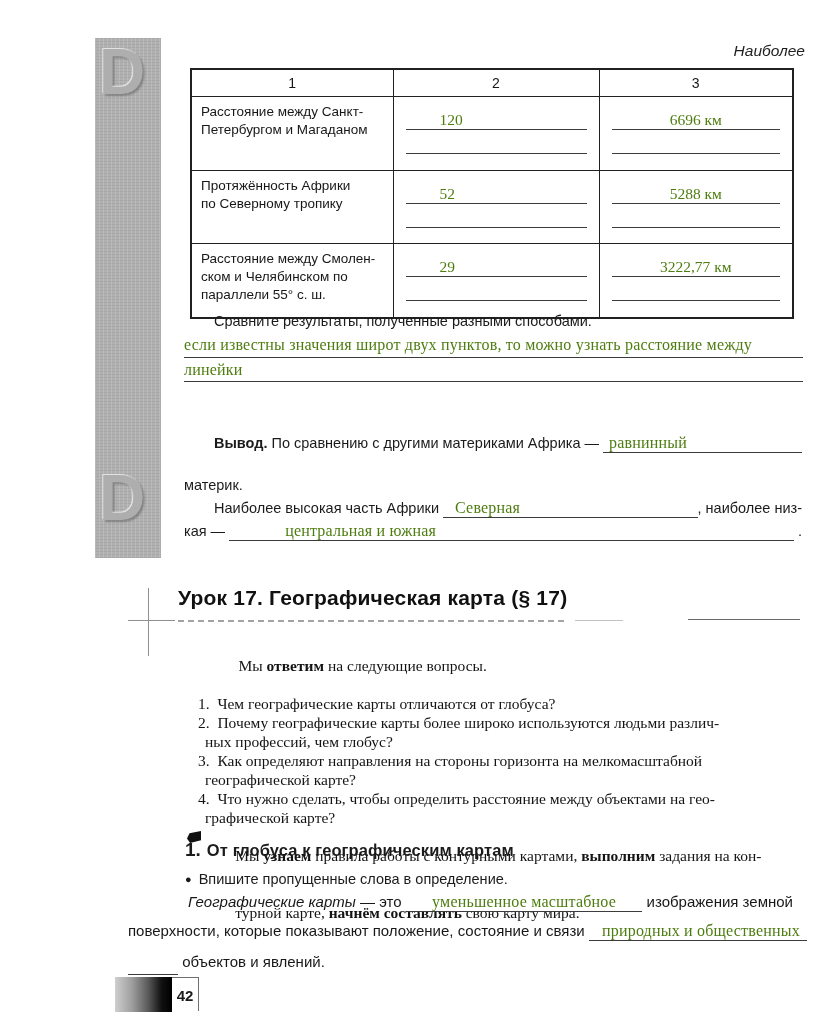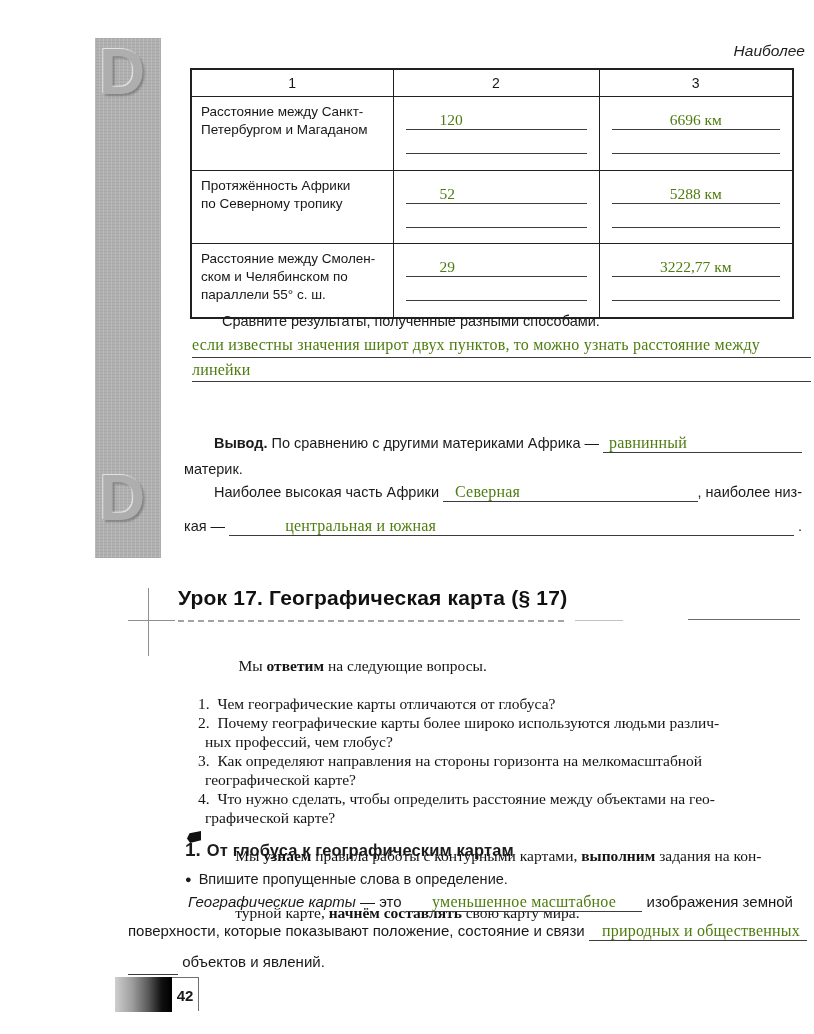--- a/index.html
+++ b/index.html
@@ -42,40 +42,40 @@
   td.cv{vertical-align:top;padding:0;}
   tr.r1 td{height:67px;} tr.r2 td{height:66px;} tr.r3 td{height:67px;}
   .vline{margin:0 12px;border-bottom:1px solid #3c3c3c;}
   .vline1{height:29px;margin-top:3px;display:flex;align-items:flex-end;}
   .vline2{height:23px;}
   .cellval{font-size:15.5px;line-height:1.1;padding-bottom:1px;}
   .left-val{padding-left:34px;}
   .center-val{margin:0 auto;}
   .hw{font-family:"Liberation Serif","DejaVu Serif",serif;color:#4d7c0f;}
   
-  .compare{position:absolute;left:192px;top:313px;width:619px;}
+  .compare{position:absolute;left:184px;top:313px;width:619px;}
   .cmp-prompt{font-size:14.5px;padding-left:30px;margin-bottom:4px;}
   .cmp-line{
     height:23.5px;border-bottom:1px solid #3c3c3c;
     font-size:16px;line-height:23px;letter-spacing:.2px;
   }
   
   .relief{position:absolute;left:184px;top:420px;width:618px;font-size:14.5px;}
   .bullet{display:inline-block;font-size:11px;vertical-align:1px;margin-right:7px;}
   .r-task{padding-left:30px;}
   .fillline{display:flex;align-items:baseline;}
   .fill{
     flex:1;border-bottom:1px solid #3c3c3c;white-space:nowrap;
     font-size:16px;letter-spacing:.2px;
   }
   .pre{white-space:pre;}
   .vyvod{margin-top:14px;padding-left:30px;}
-  .materik{margin-top:8px;height:21px;}
+  .materik{margin-top:24px;height:21px;}
   .high{margin-top:1px;padding-left:30px;}
-  .low{margin-top:15px;}
+  .low{margin-top:4px;}
   .pad6{padding-left:6px;} .pad12{padding-left:12px;} .pad56{padding-left:56px;}
   
   .lesson-title{
     position:absolute;left:178px;top:586px;
     font-size:21px;font-weight:bold;letter-spacing:.2px;color:#111;
   }
   .rule{position:absolute;height:0;}
   .rule-v{position:absolute;left:148px;top:588px;width:1px;height:68px;background:#8f8f8f;}
   .rule-a{left:128px;top:620px;width:47px;border-top:1px solid #8f8f8f;}
   .rule-dash{left:178px;top:620px;width:386px;border-top:2px dashed #a3a3a3;}

